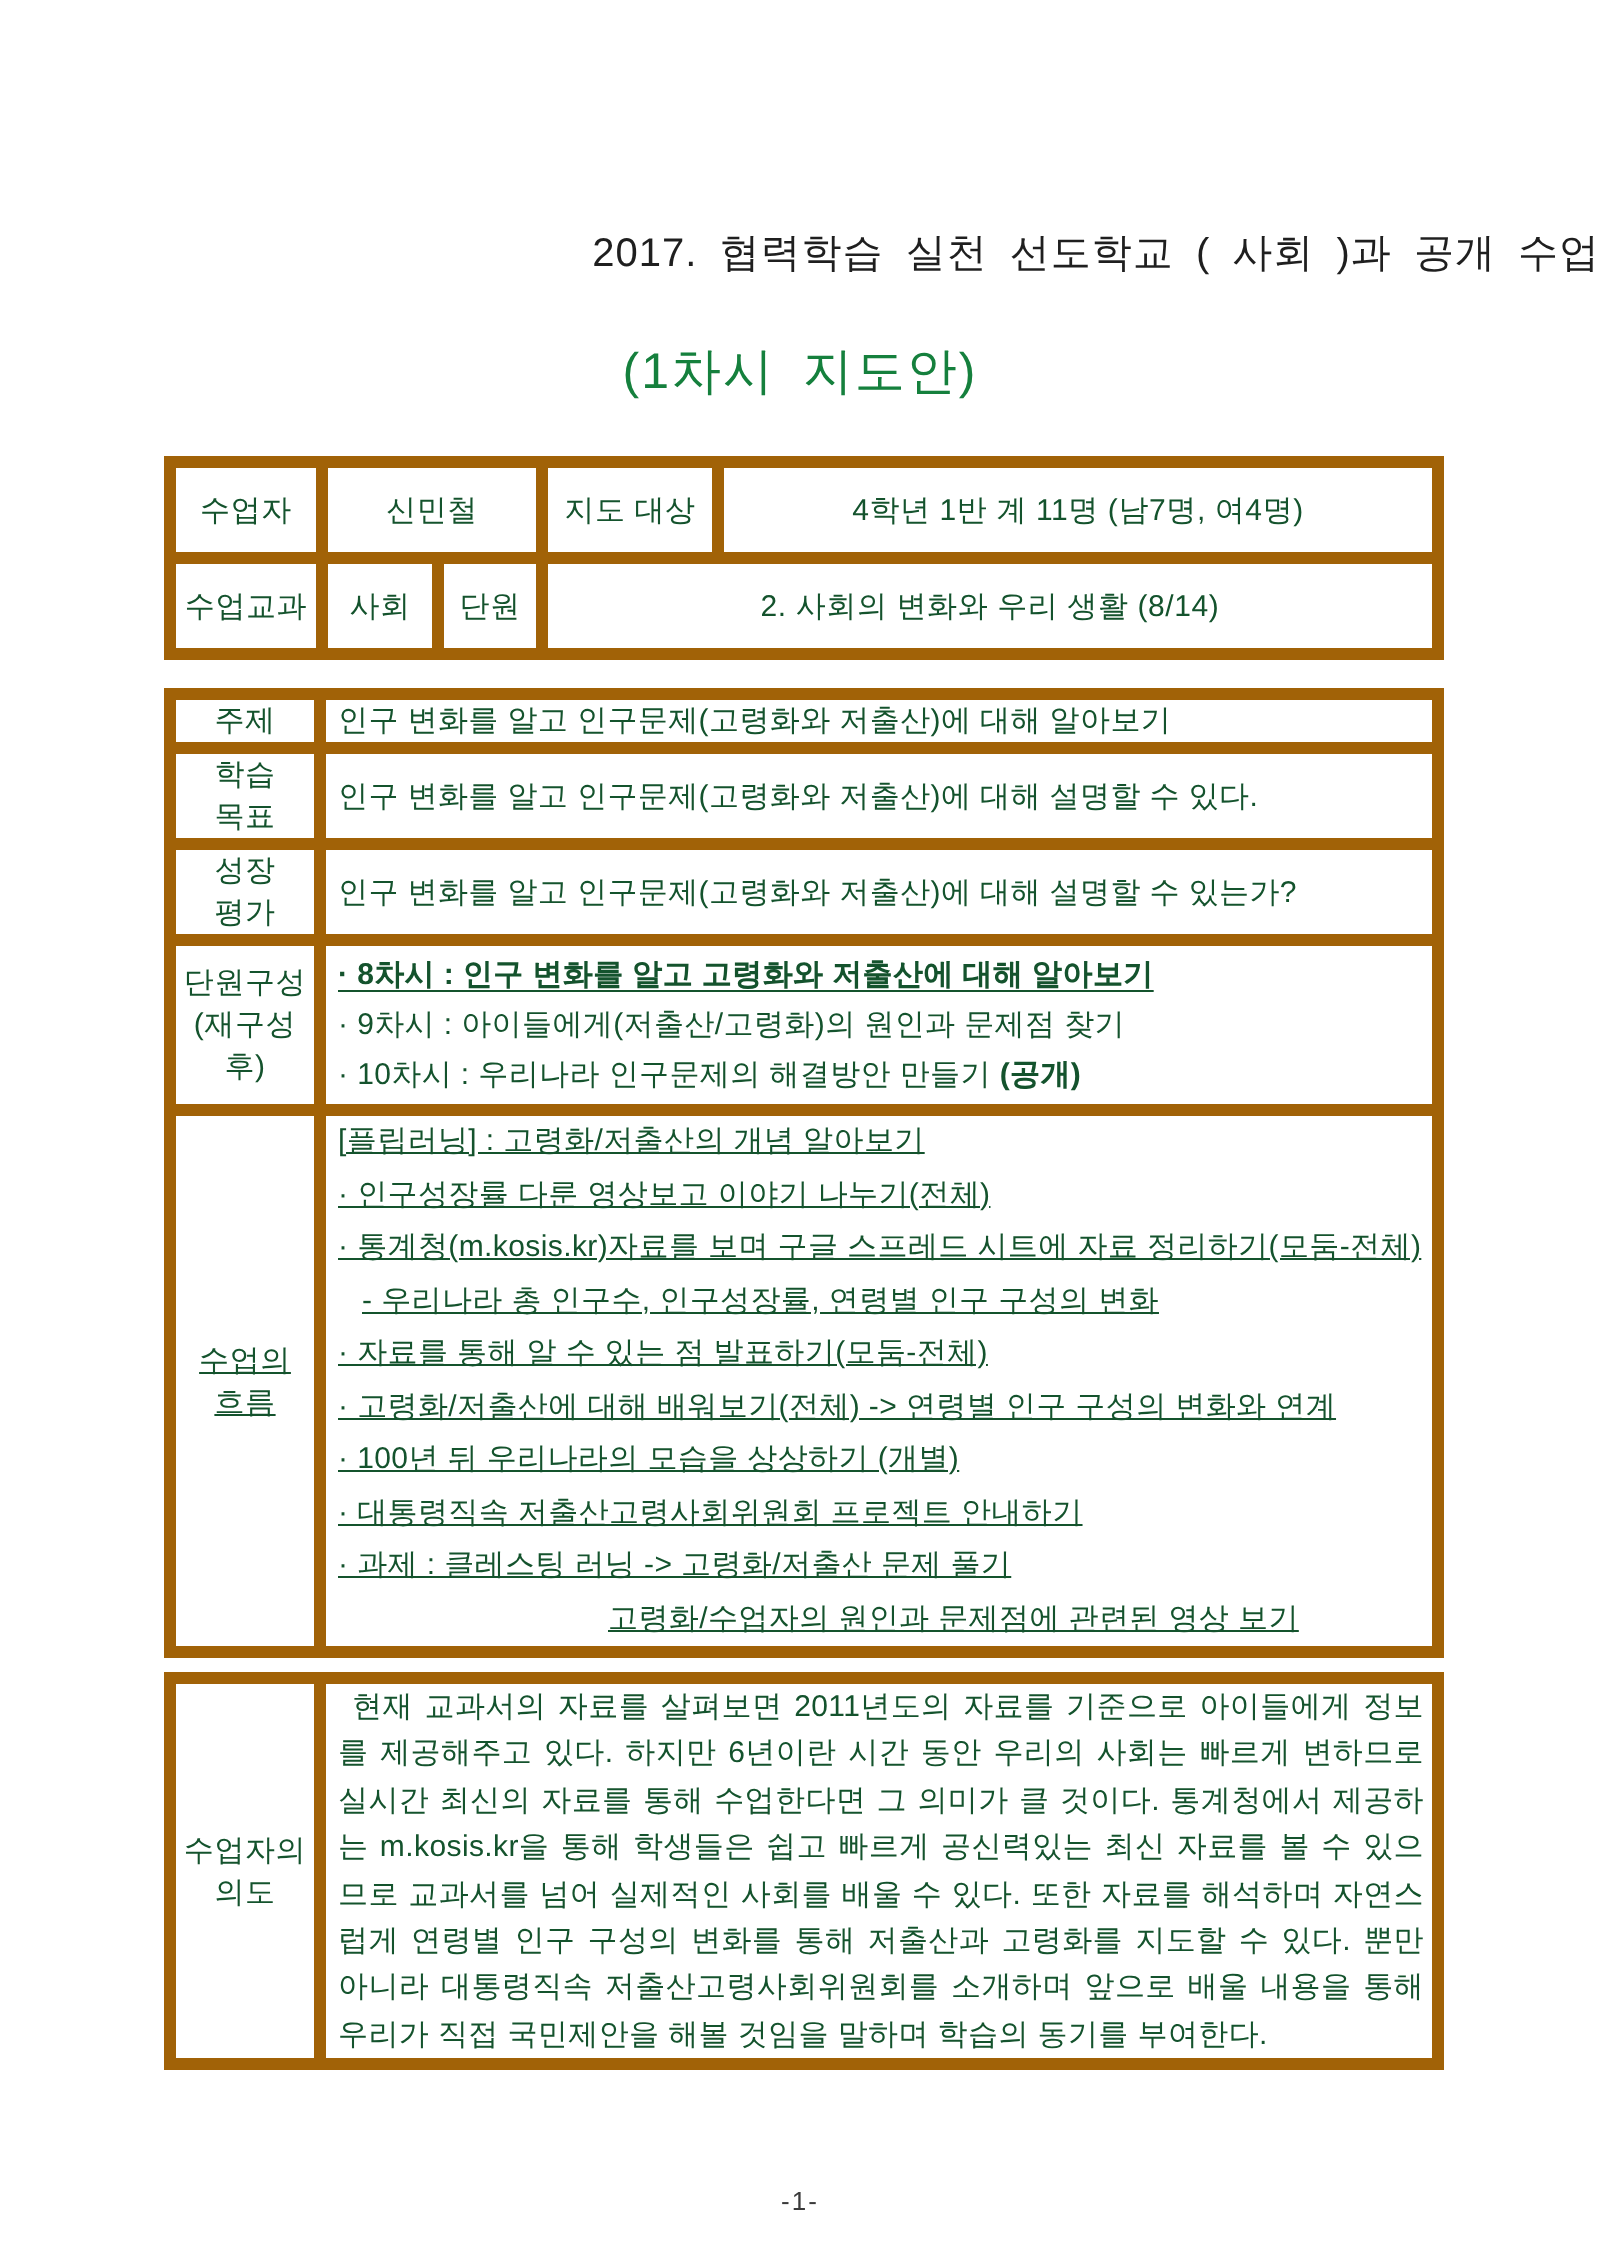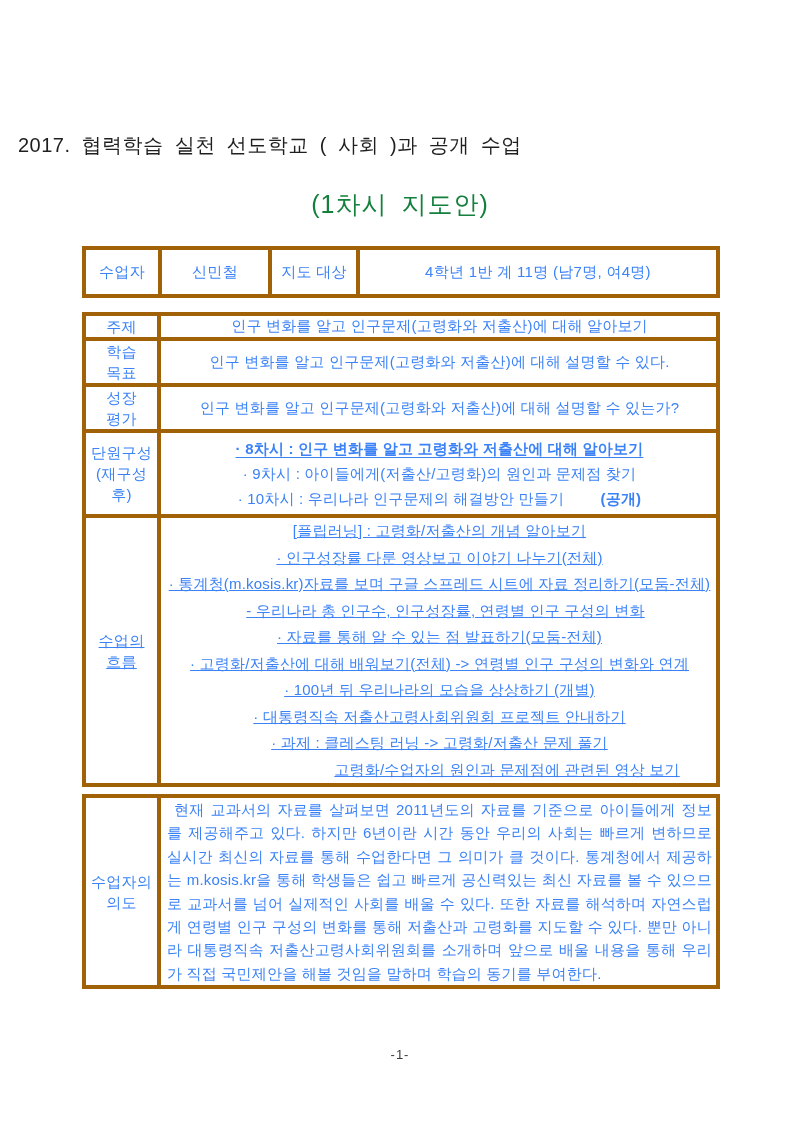--- a/index.html
+++ b/index.html
@@ -9,25 +9,25 @@
     width: 800px;
     height: 1131px;
     margin: 0 auto;
     background: #ffffff;
     color: #222222;
     font-family: "Liberation Sans", sans-serif;
     padding-top: 112px;
     overflow: hidden;
   }
   .doc-title {
-    margin: 18px;
+    margin: 0;
     font-size: 20px;
     line-height: 30px;
     font-weight: normal;
-    text-align: left;
+    text-align: right;
     letter-spacing: 0.5px;
     word-spacing: 5px;
     color: #1f1f1f;
   }
   .doc-subtitle {
     margin: 28px 0 0 0;
     font-size: 25px;
     line-height: 32px;
     font-weight: normal;
     text-align: center;
@@ -36,55 +36,55 @@
     color: #15803d;
   }
   table {
     border-collapse: collapse;
     table-layout: fixed;
     width: 634px;
     margin-left: 82px;
     border: 2px solid #2e2e2e;
   }
   td {
-    border: 4px solid #a16207;
+    border: 6px solid #a16207;
     font-size: 15px;
-    color: #3b82f6;
+    color: #14532d;
     vertical-align: middle;
     padding: 0;
     overflow: hidden;
   }
   .t1 { margin-top: 26px; }
   .t1 td { text-align: center; height: 48px; letter-spacing: 0.3px; }
   .t2 { margin-top: 14px; }
   .t3 { margin-top: 7px; }
   .lbl {
     text-align: center;
     white-space: pre-line;
     line-height: 21px;
     letter-spacing: 0.3px;
   }
   .content {
-    text-align: center;
+    text-align: left;
     padding-left: 6px;
     padding-right: 4px;
     letter-spacing: 0.2px;
   }
   .row-topic td { height: 21px; }
   .row-obj td, .row-assess td { height: 42px; }
   .row-unit td { height: 85px; }
   .row-flow td { height: 265px; text-decoration: underline; }
   .row-intent td { height: 188px; margin-top: 20px; }
   .unit-line { line-height: 25px; white-space: nowrap; }
   .u-bold-underline {
     font-weight: bold;
     text-decoration: underline;
     text-underline-offset: 3px;
   }
-  .b { font-weight: bold; margin-left: 32px; }
+  .b { font-weight: bold; }
   .flow-line { line-height: 26.5px; white-space: nowrap; }
   .indent-sm { padding-left: 12px; }
   .indent-lg { padding-left: 135px; white-space: nowrap; }
   .intent-text {
     line-height: 23.4px;
     text-align: justify;
     word-break: break-all;
     text-indent: 7px;
   }
   .page-number {
@@ -110,20 +110,26 @@
         <col style="width:52px">
         <col style="width:88px">
         <col style="width:360px">
     </colgroup>
     <tbody>
       <tr>
         <td>수업자</td>
         <td colspan="2">신민철</td>
         <td>지도 대상</td>
         <td>4학년 1반 계 11명 (남7명, 여4명)</td>
+      </tr>
+      <tr>
+        <td>수업교과</td>
+        <td>사회</td>
+        <td>단원</td>
+        <td colspan="2">2. 사회의 변화와 우리 생활 (8/14)</td>
       </tr>
     </tbody>
   </table>
 
   <table class="t2">
     <colgroup>
       <col style="width:75px">
         <col style="width:559px">
     </colgroup>
     <tbody>

